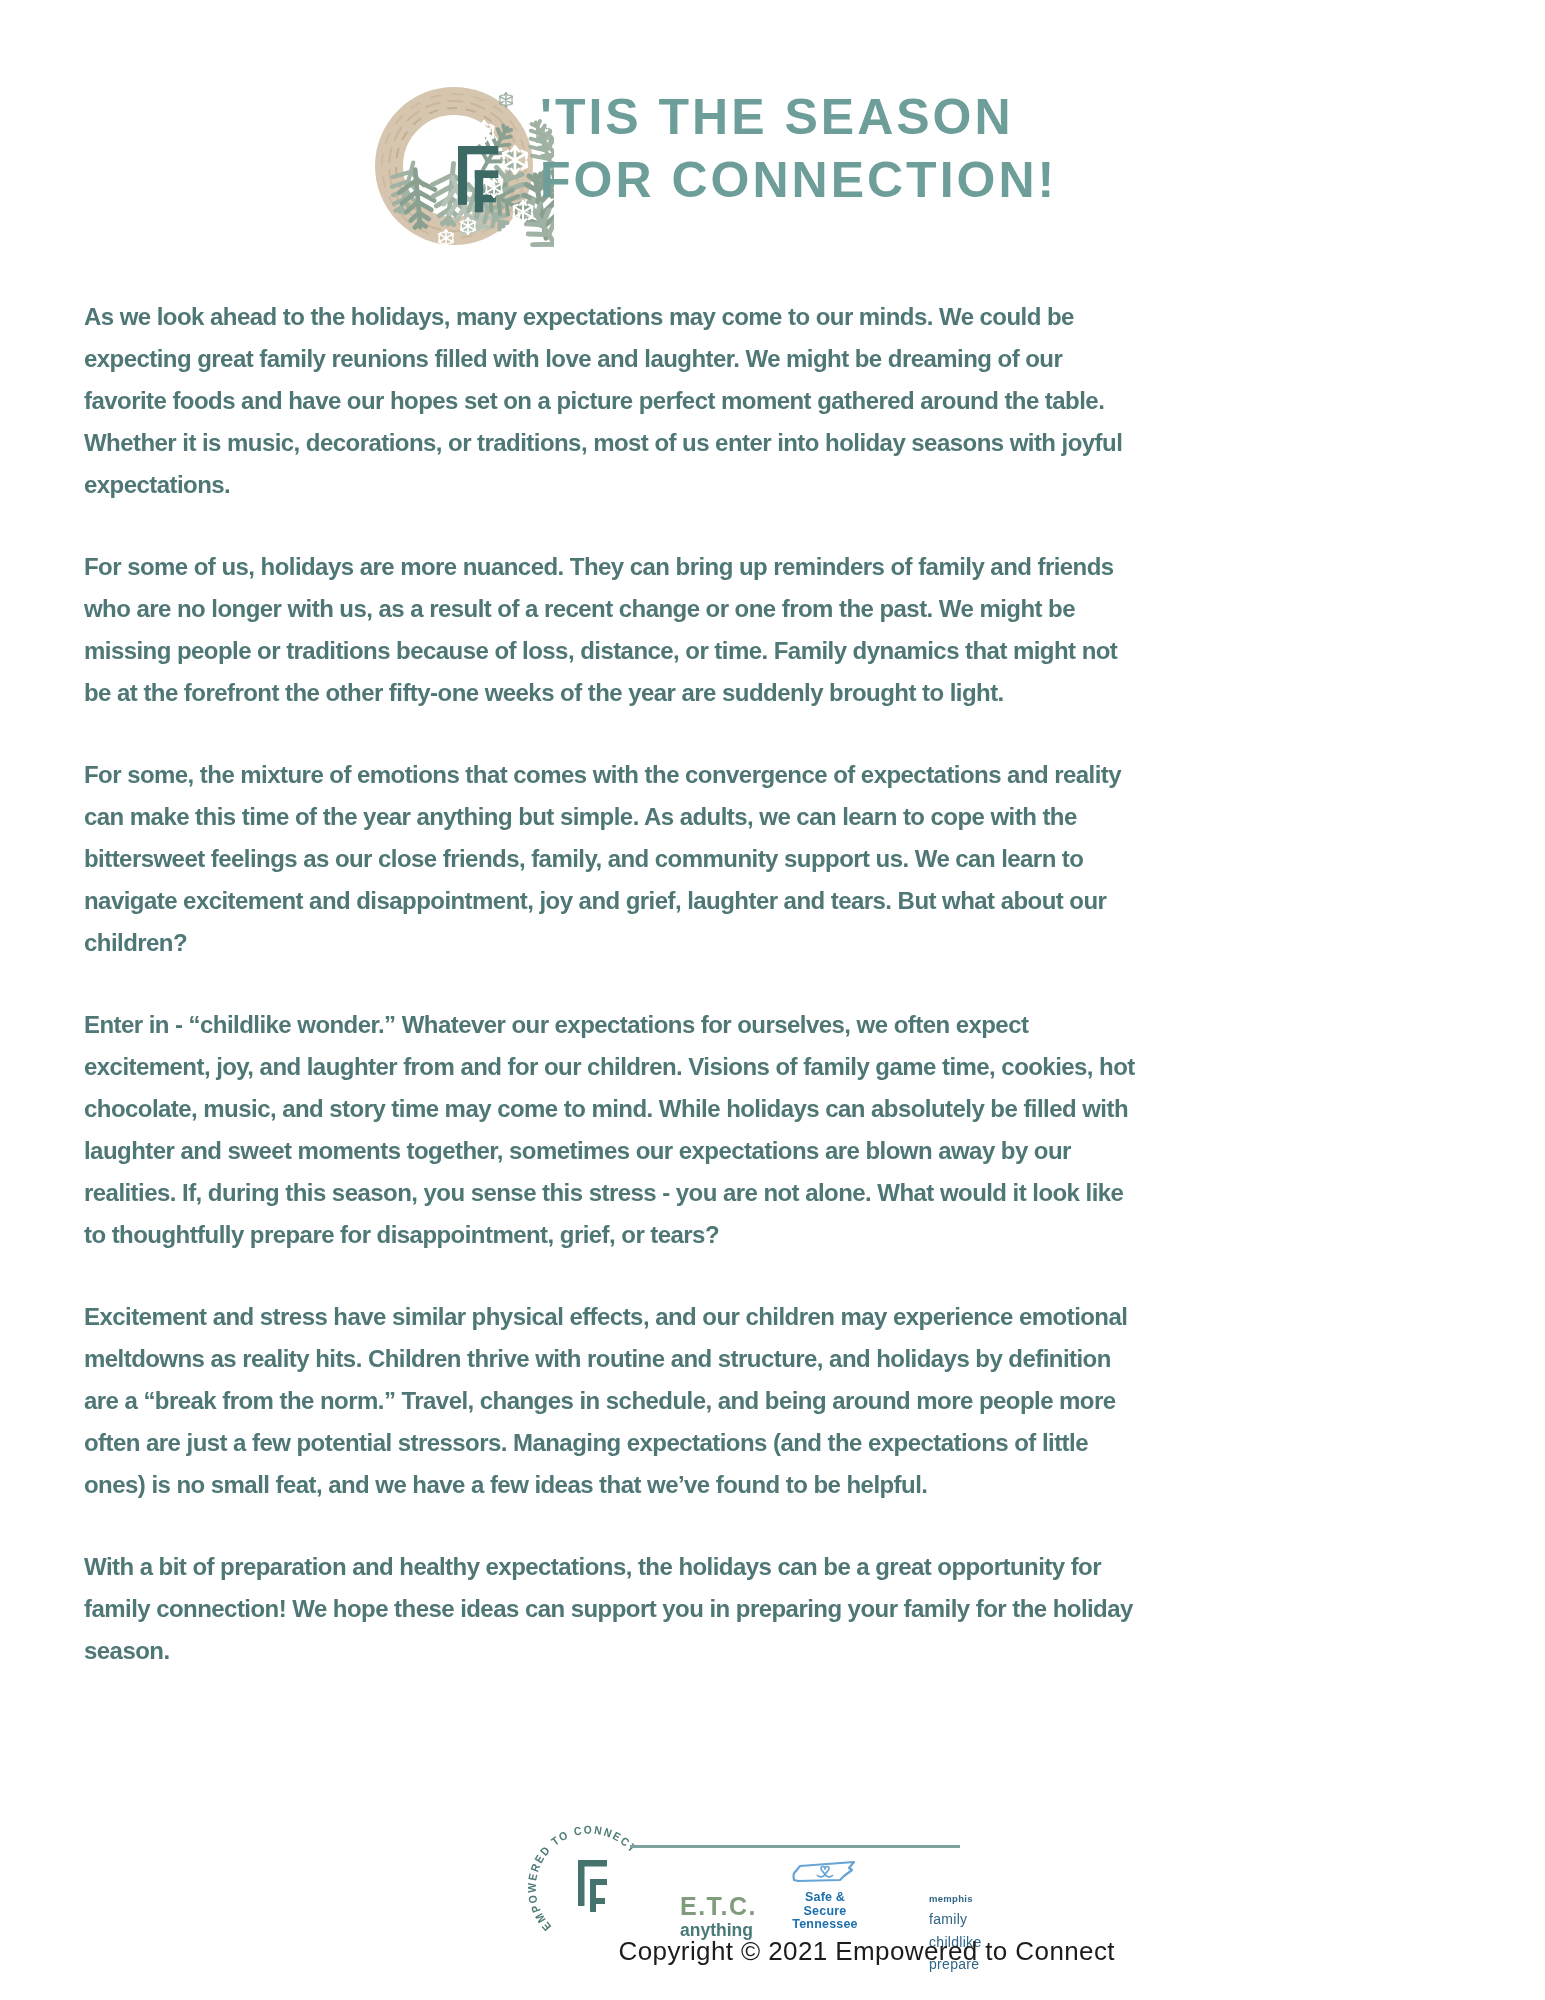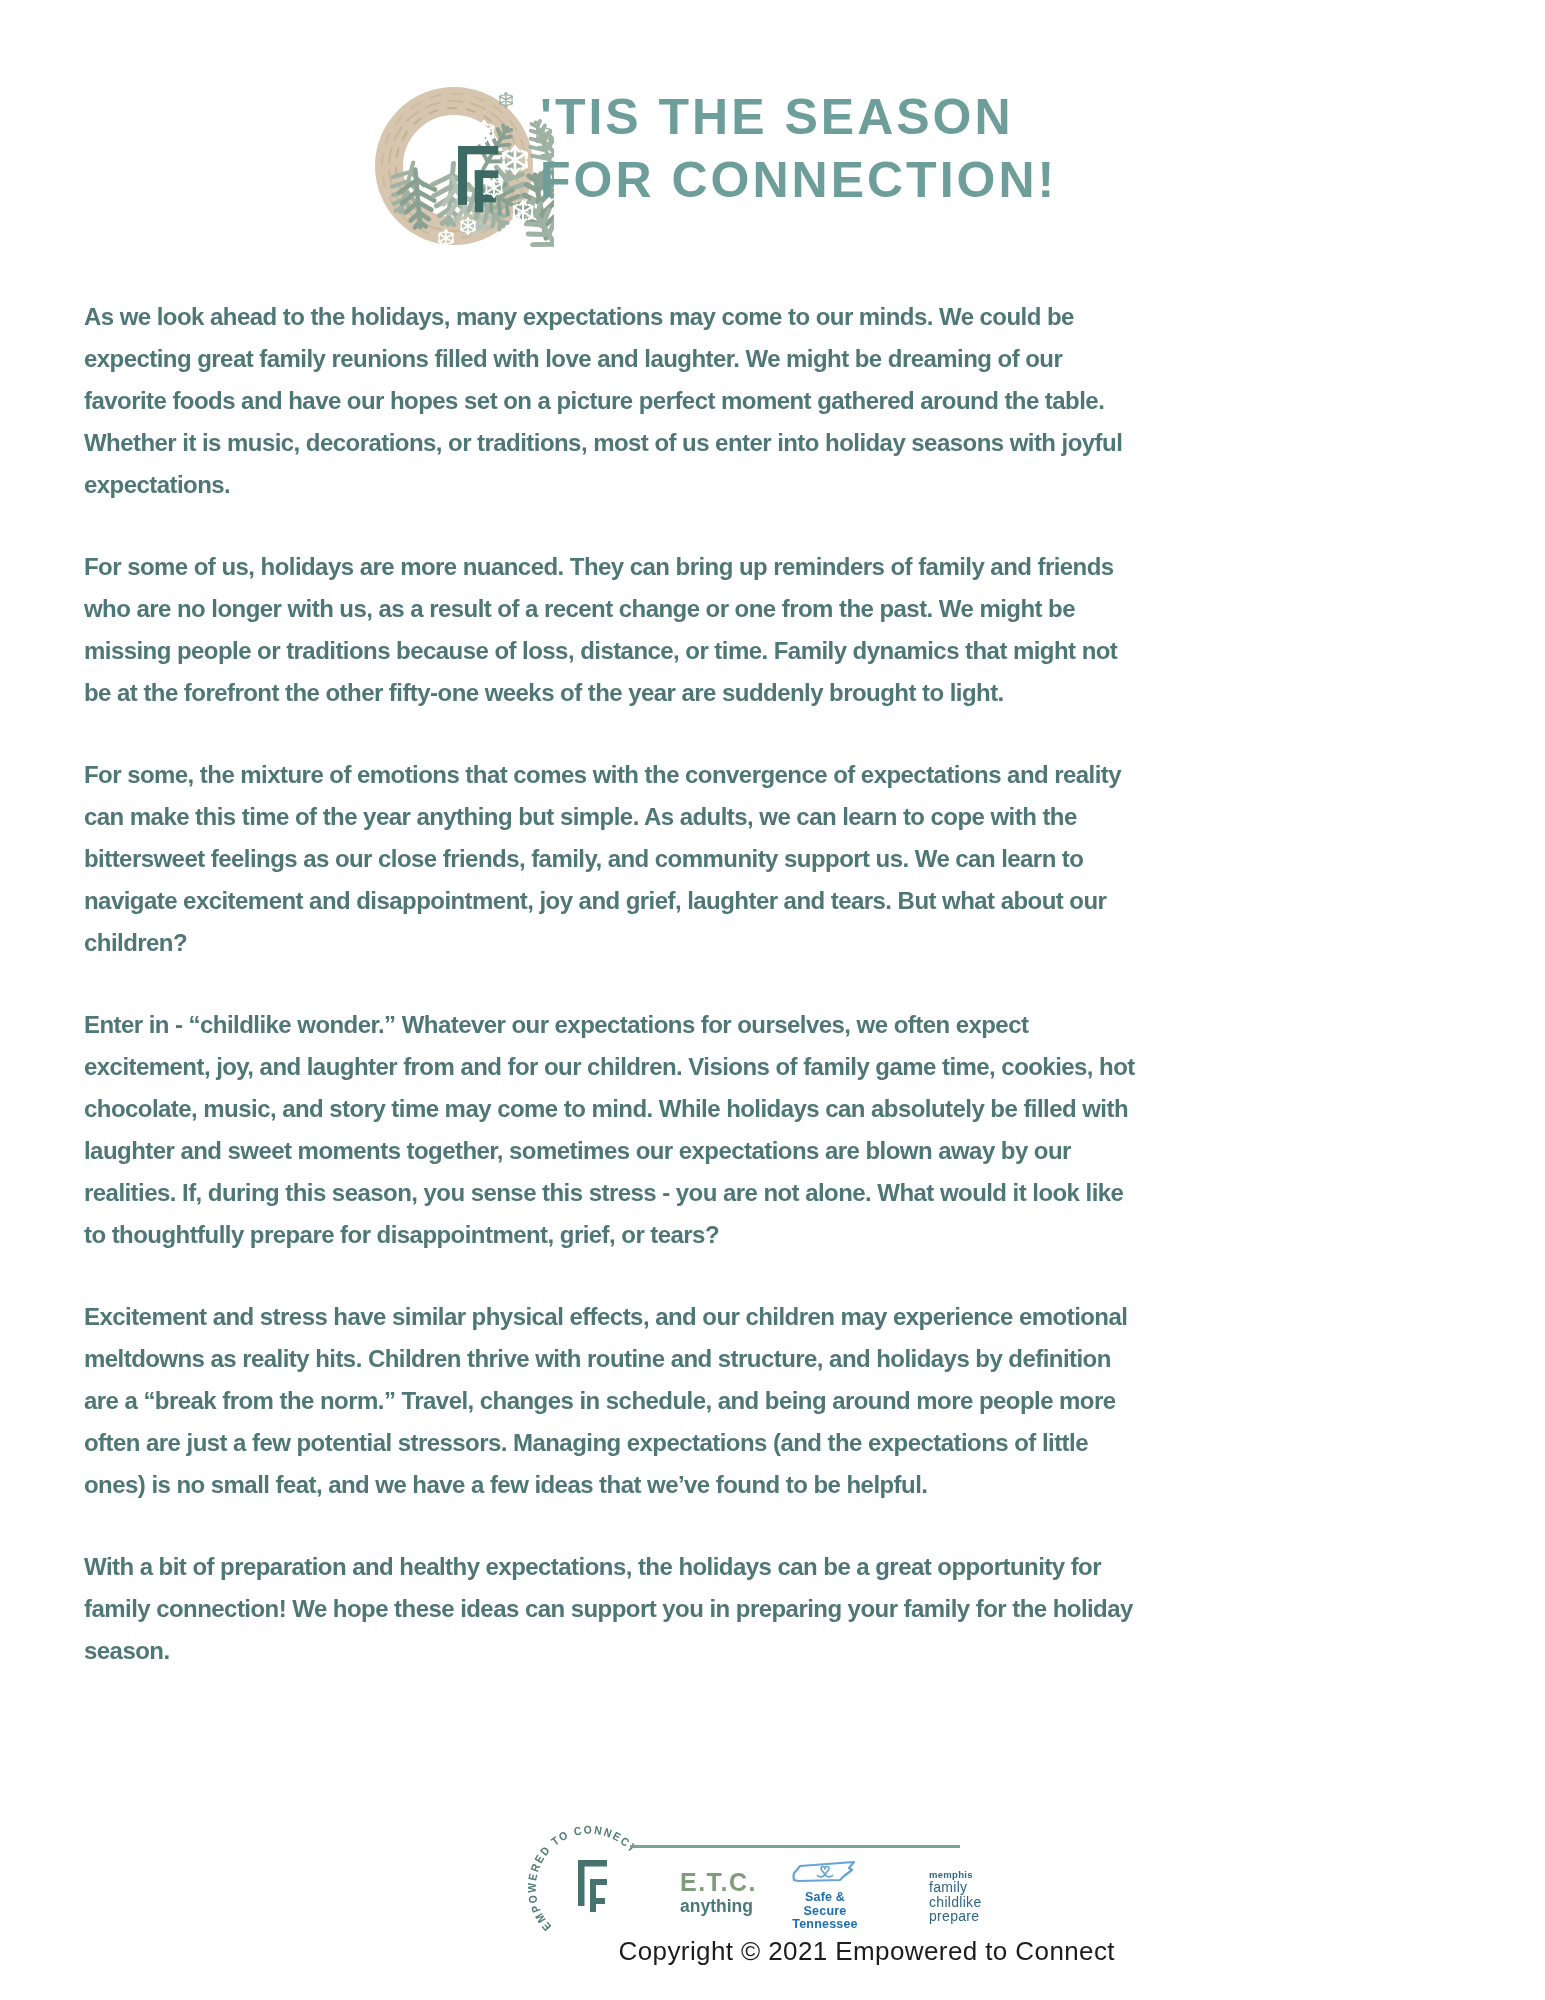--- a/index.html
+++ b/index.html
@@ -15,30 +15,30 @@
   }
   
   .content{
     position:absolute;left:84px;top:288px;width:1066px;
     color:#4e7775;font-size:24px;line-height:42px;font-weight:bold;letter-spacing:-0.55px;
   }
   .content p{margin:8px 0 40px 0;}
   
   .etc-circ{position:absolute;left:528px;top:1804px;}
   .f-divider{position:absolute;left:630px;top:1845px;width:330px;height:3px;background:#7ca19e;}
-  .f-block{position:absolute;display:flex;align-items:flex-end;}
+  .f-block{position:absolute;display:flex;align-items:flex-end;margin-top:24px;}
   .f-etc{left:666px;top:1869px;}
   .f-bar{width:5px;background:#4a7a78;margin-right:9px;}
   .f-etc-name{font-size:25px;font-weight:bold;color:#7f9c7b;letter-spacing:1.5px;line-height:26px;}
   .f-etc-sub{font-size:17.5px;font-weight:bold;color:#4a7a78;line-height:19px;margin-top:2px;}
   .f-safe{position:absolute;left:782px;top:1859px;width:86px;text-align:center;}
   .f-safe-line{font-size:12.5px;font-weight:bold;color:#1e6fad;line-height:13.5px;letter-spacing:0.2px;}
   .f-mem{left:916px;top:1869px;}
   .f-mem .f-bar{background:#2f6587;margin-right:8px;}
-  .f-mem-col{display:flex;flex-direction:column;justify-content:center;}
+  .f-mem-col{display:flex;flex-direction:column;justify-content:center;gap:8px;}
   .f-mem-tiny{font-size:9.5px;font-weight:bold;color:#2f6587;line-height:11px;letter-spacing:0.3px;}
   .f-mem-line{font-size:14px;font-weight:normal;color:#2f6587;line-height:14.5px;letter-spacing:0.3px;}
   .copyright{
     position:absolute;left:315px;top:1936px;width:800px;text-align:right;
     font-size:26px;color:#1c1c1c;letter-spacing:0.4px;font-weight:normal;
   }
 </style>
 </head>
 <body>
 

